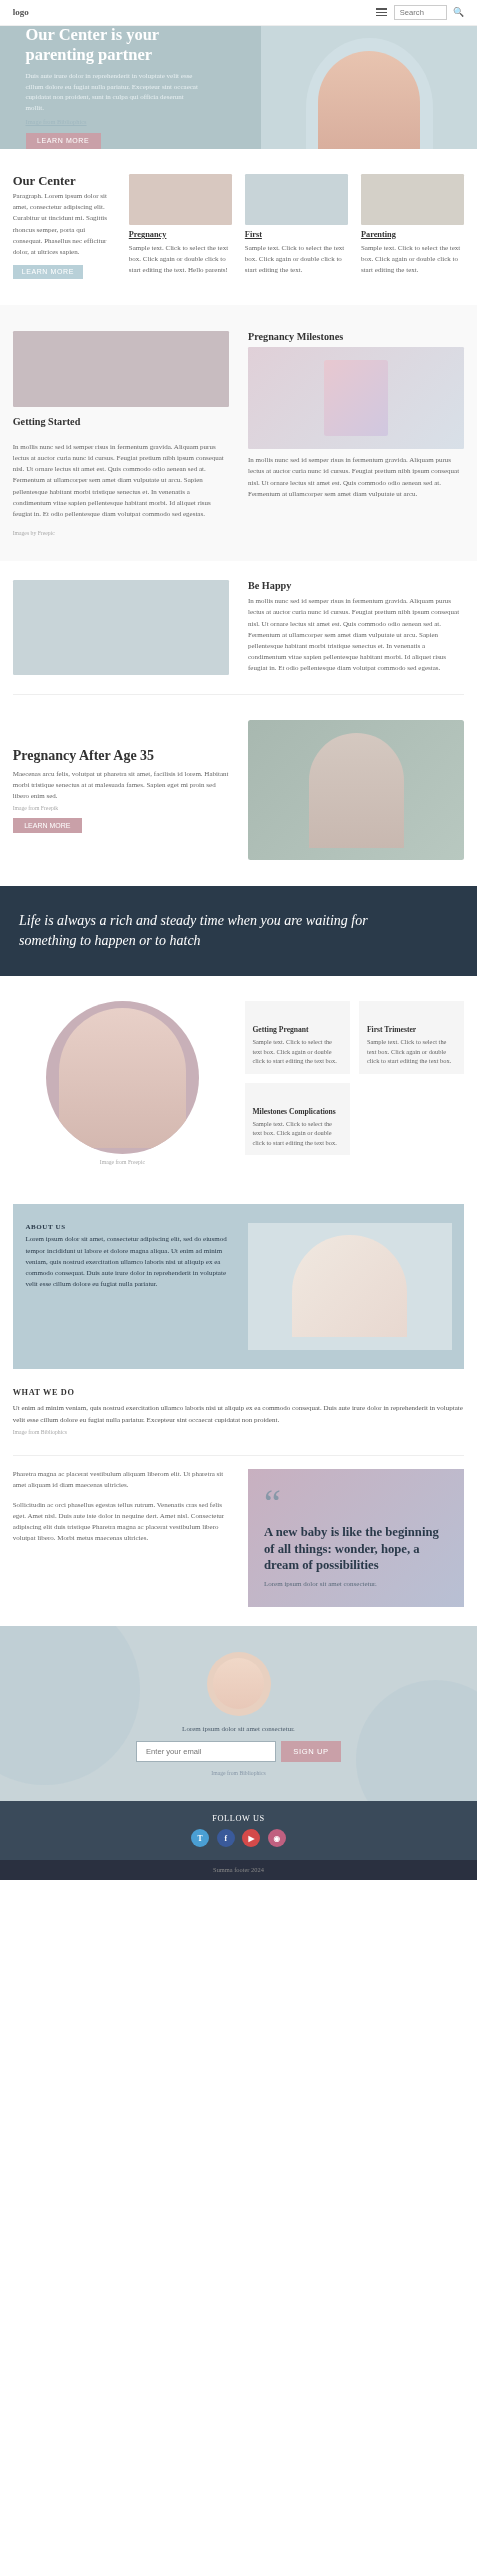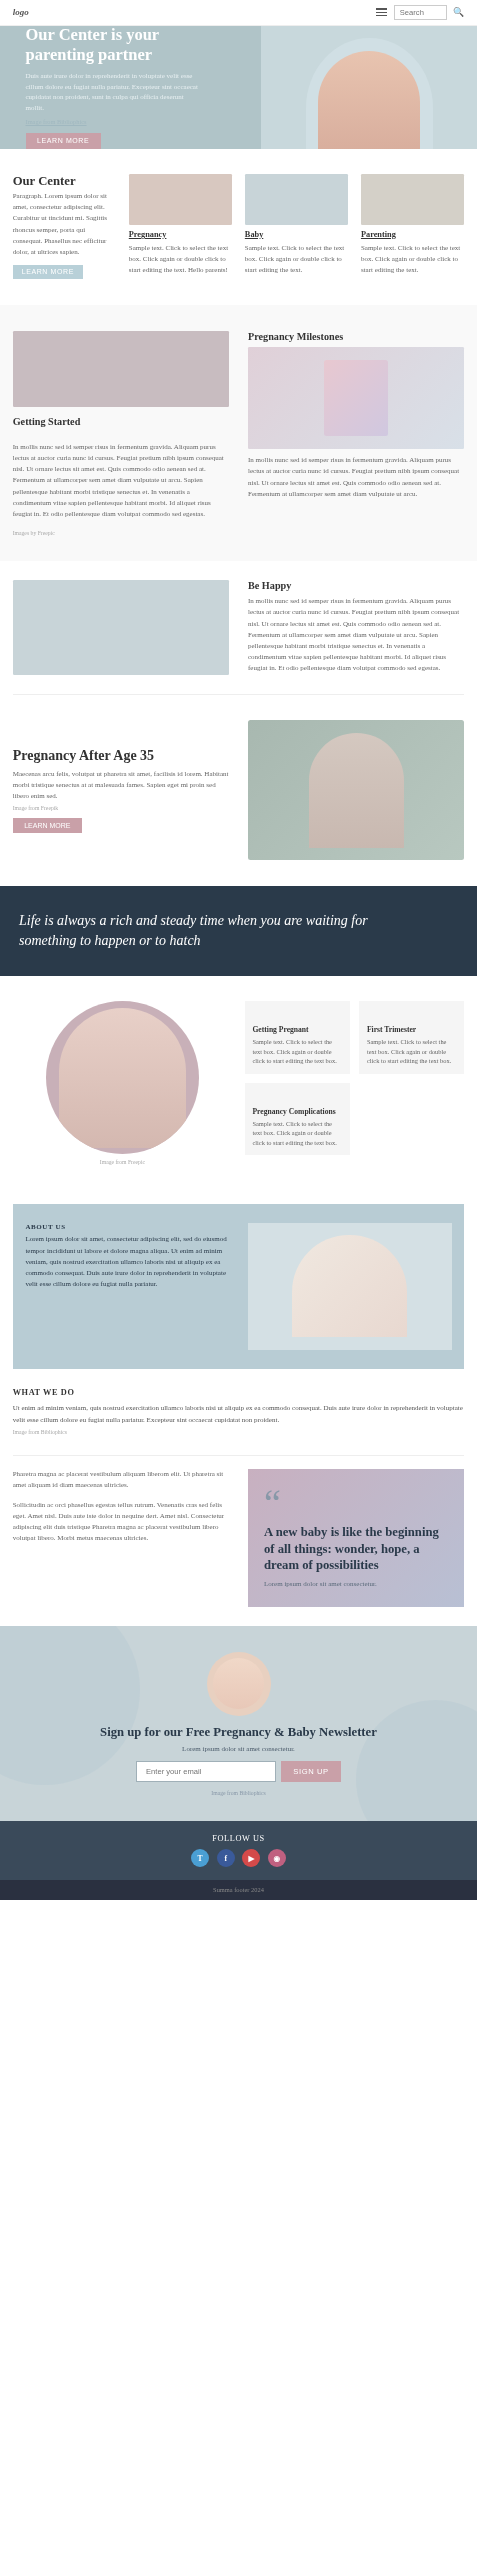--- a/index.html
+++ b/index.html
@@ -1,20 +1,20 @@
 <!DOCTYPE html>
 <html style="font-size:10.2px"><head>
   <meta charset="utf-8">
   <style>
     * { box-sizing: border-box; margin: 0; padding: 0; }
     body { font-family: Georgia, 'Times New Roman', serif; font-size: 8.3px; color: #333; background: #fff; width: 477px; }
 
     
     .nav { display: flex; align-items: center; justify-content: space-between; padding: 5.1px 12.7px; background: #fff; border-bottom: 0.6px solid #eee; height: 25.5px; }
-    .nav-logo { font-size: 9px; color: #555; font-weight: bold; font-style: italic; }
+    .nav-logo { font-size: 9px; color: #555; font-weight: bold; }
     .nav-right { display: flex; align-items: center; gap: 6.4px; }
     .nav-search { border: 0.6px solid #ccc; padding: 1.9px 5.1px; font-size: 7.6px; width: 53px; }
     .hamburger { cursor: pointer; display: flex; flex-direction: column; gap: 1.9px; }
     .hamburger span { width: 11.5px; height: 1.3px; background: #555; display: block; }
 
     
     .hero { background: #b0c4c8; position: relative; height: 123px; display: flex; align-items: center; overflow: hidden; }
     .hero-content { padding: 19px 25.5px; z-index: 2; max-width: 229px; }
     .hero-title { font-size: 16.5px; font-weight: bold; color: #fff; line-height: 1.2; margin-bottom: 6.4px; }
     .hero-text { font-size: 7px; color: #e8f0f2; line-height: 1.5; margin-bottom: 5.1px; }
@@ -156,21 +156,21 @@
       <p class="small-text">Paragraph. Lorem ipsum dolor sit amet, consectetur adipiscing elit. Curabitur ut tincidunt mi. Sagittis rhoncus semper, porta qui consequat. Phasellus nec efficitur dolor, at ultrices sapien.</p>
       <button class="btn-more">LEARN MORE</button>
     </div>
     <div>
       <div class="col-img" style="background:#d8c8c0;"></div>
       <h3 class="col-title">Pregnancy</h3>
       <p class="small-text">Sample text. Click to select the text box. Click again or double click to start editing the text. Hello parents!</p>
     </div>
     <div>
       <div class="col-img" style="background:#c8d4d8;"></div>
-      <h3 class="col-title">Baby</h3>
+      <h3 class="col-title">First</h3>
       <p class="small-text">Sample text. Click to select the text box. Click again or double click to start editing the text.</p>
     </div>
     <div>
       <div class="col-img" style="background:#d4d0c8;"></div>
       <h3 class="col-title">Parenting</h3>
       <p class="small-text">Sample text. Click to select the text box. Click again or double click to start editing the text.</p>
     </div>
   </div>
 </section>
 
@@ -235,21 +235,21 @@
     <div class="topics-grid">
       <div class="topic-card">
         <h4 class="topic-card-title">Getting Pregnant</h4>
         <p class="topic-card-text">Sample text. Click to select the text box. Click again or double click to start editing the text box.</p>
       </div>
       <div class="topic-card">
         <h4 class="topic-card-title">First Trimester</h4>
         <p class="topic-card-text">Sample text. Click to select the text box. Click again or double click to start editing the text box.</p>
       </div>
       <div class="topic-card">
-        <h4 class="topic-card-title">Pregnancy Complications</h4>
+        <h4 class="topic-card-title">Milestones Complications</h4>
         <p class="topic-card-text">Sample text. Click to select the text box. Click again or double click to start editing the text box.</p>
       </div>
     </div>
   </div>
 </section>
 
 <section style="padding:0 12.7px 0 12.7px;">
   <div class="about-section">
     <div class="about-left">
       <p class="about-tag">ABOUT US</p>
@@ -282,21 +282,20 @@
   </div>
 </section>
 
 <section class="newsletter">
   <div class="newsletter-bg-circle"></div>
   <div class="newsletter-bg-circle2"></div>
   <div class="newsletter-inner">
     <div class="newsletter-baby">
       <div class="baby-face"></div>
     </div>
-    <h2 class="newsletter-title">Sign up for our Free Pregnancy &amp; Baby Newsletter</h2>
     <p class="newsletter-sub">Lorem ipsum dolor sit amet consectetur.</p>
     <div class="newsletter-form">
       <input class="newsletter-input" type="email" placeholder="Enter your email" style="">
       <button class="newsletter-btn">SIGN UP</button>
     </div>
     <p class="newsletter-img-label">Image from Bibliophics</p>
   </div>
 </section>
 
 <section class="follow-section">

